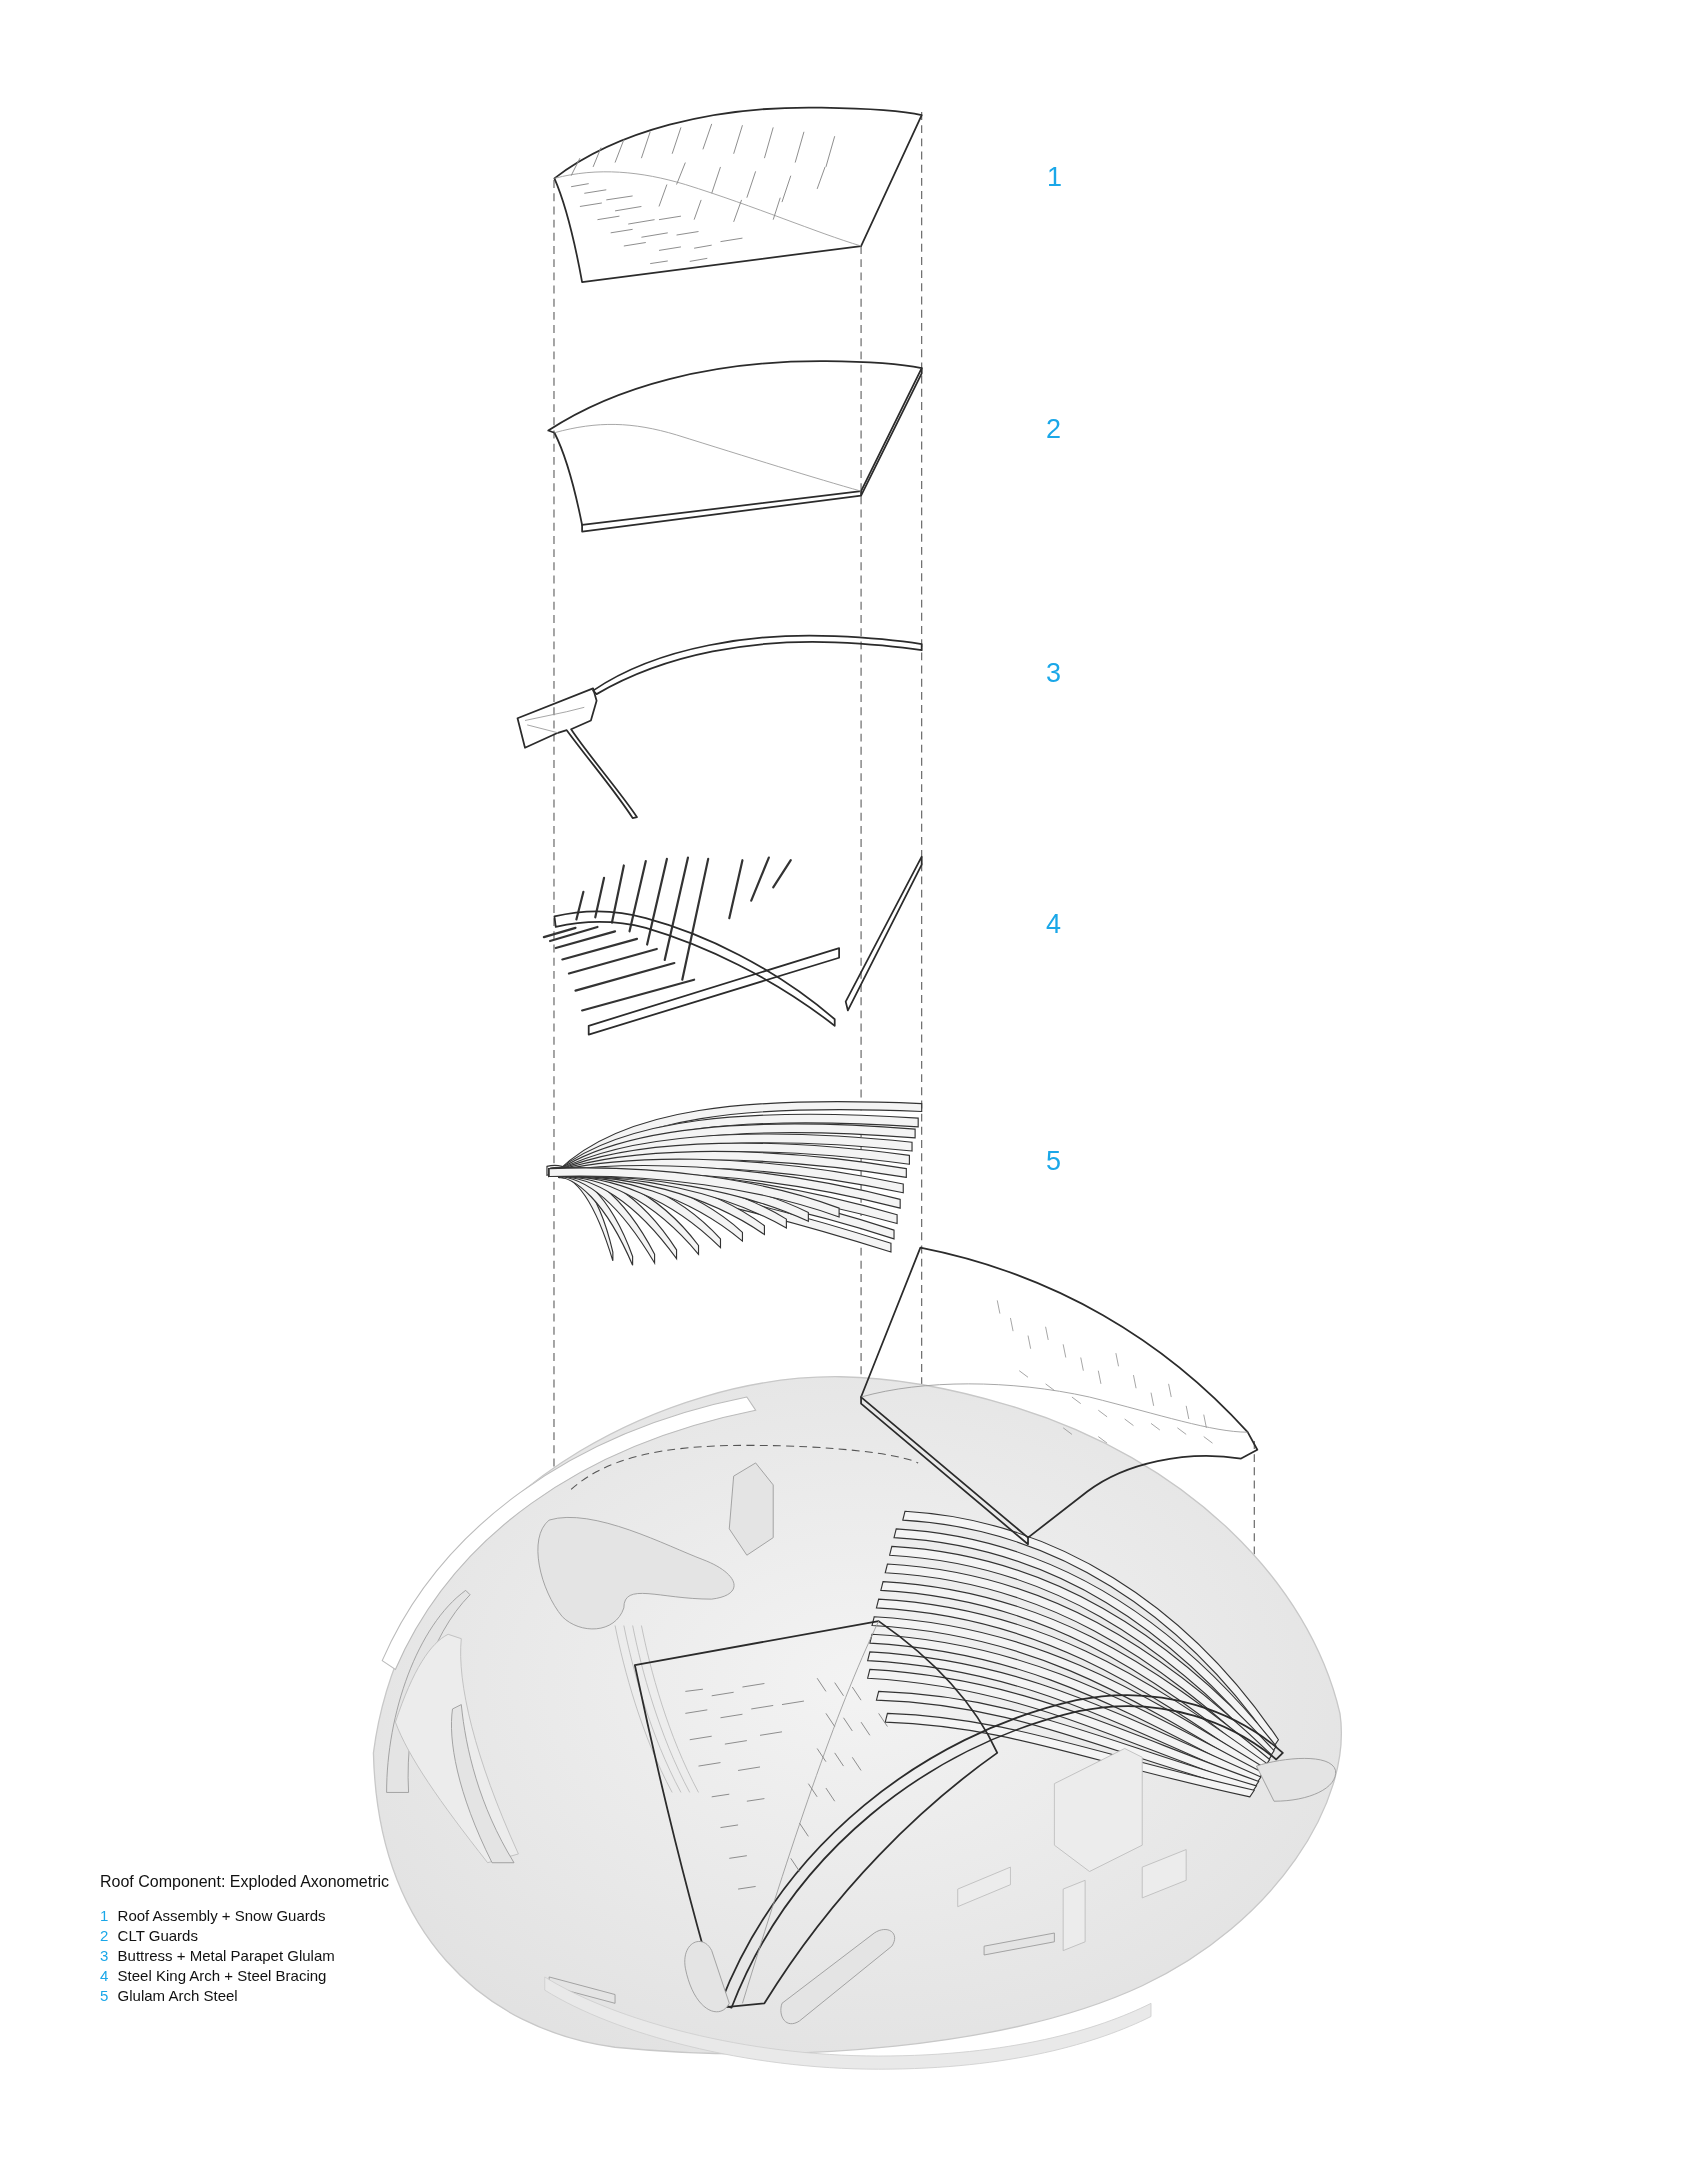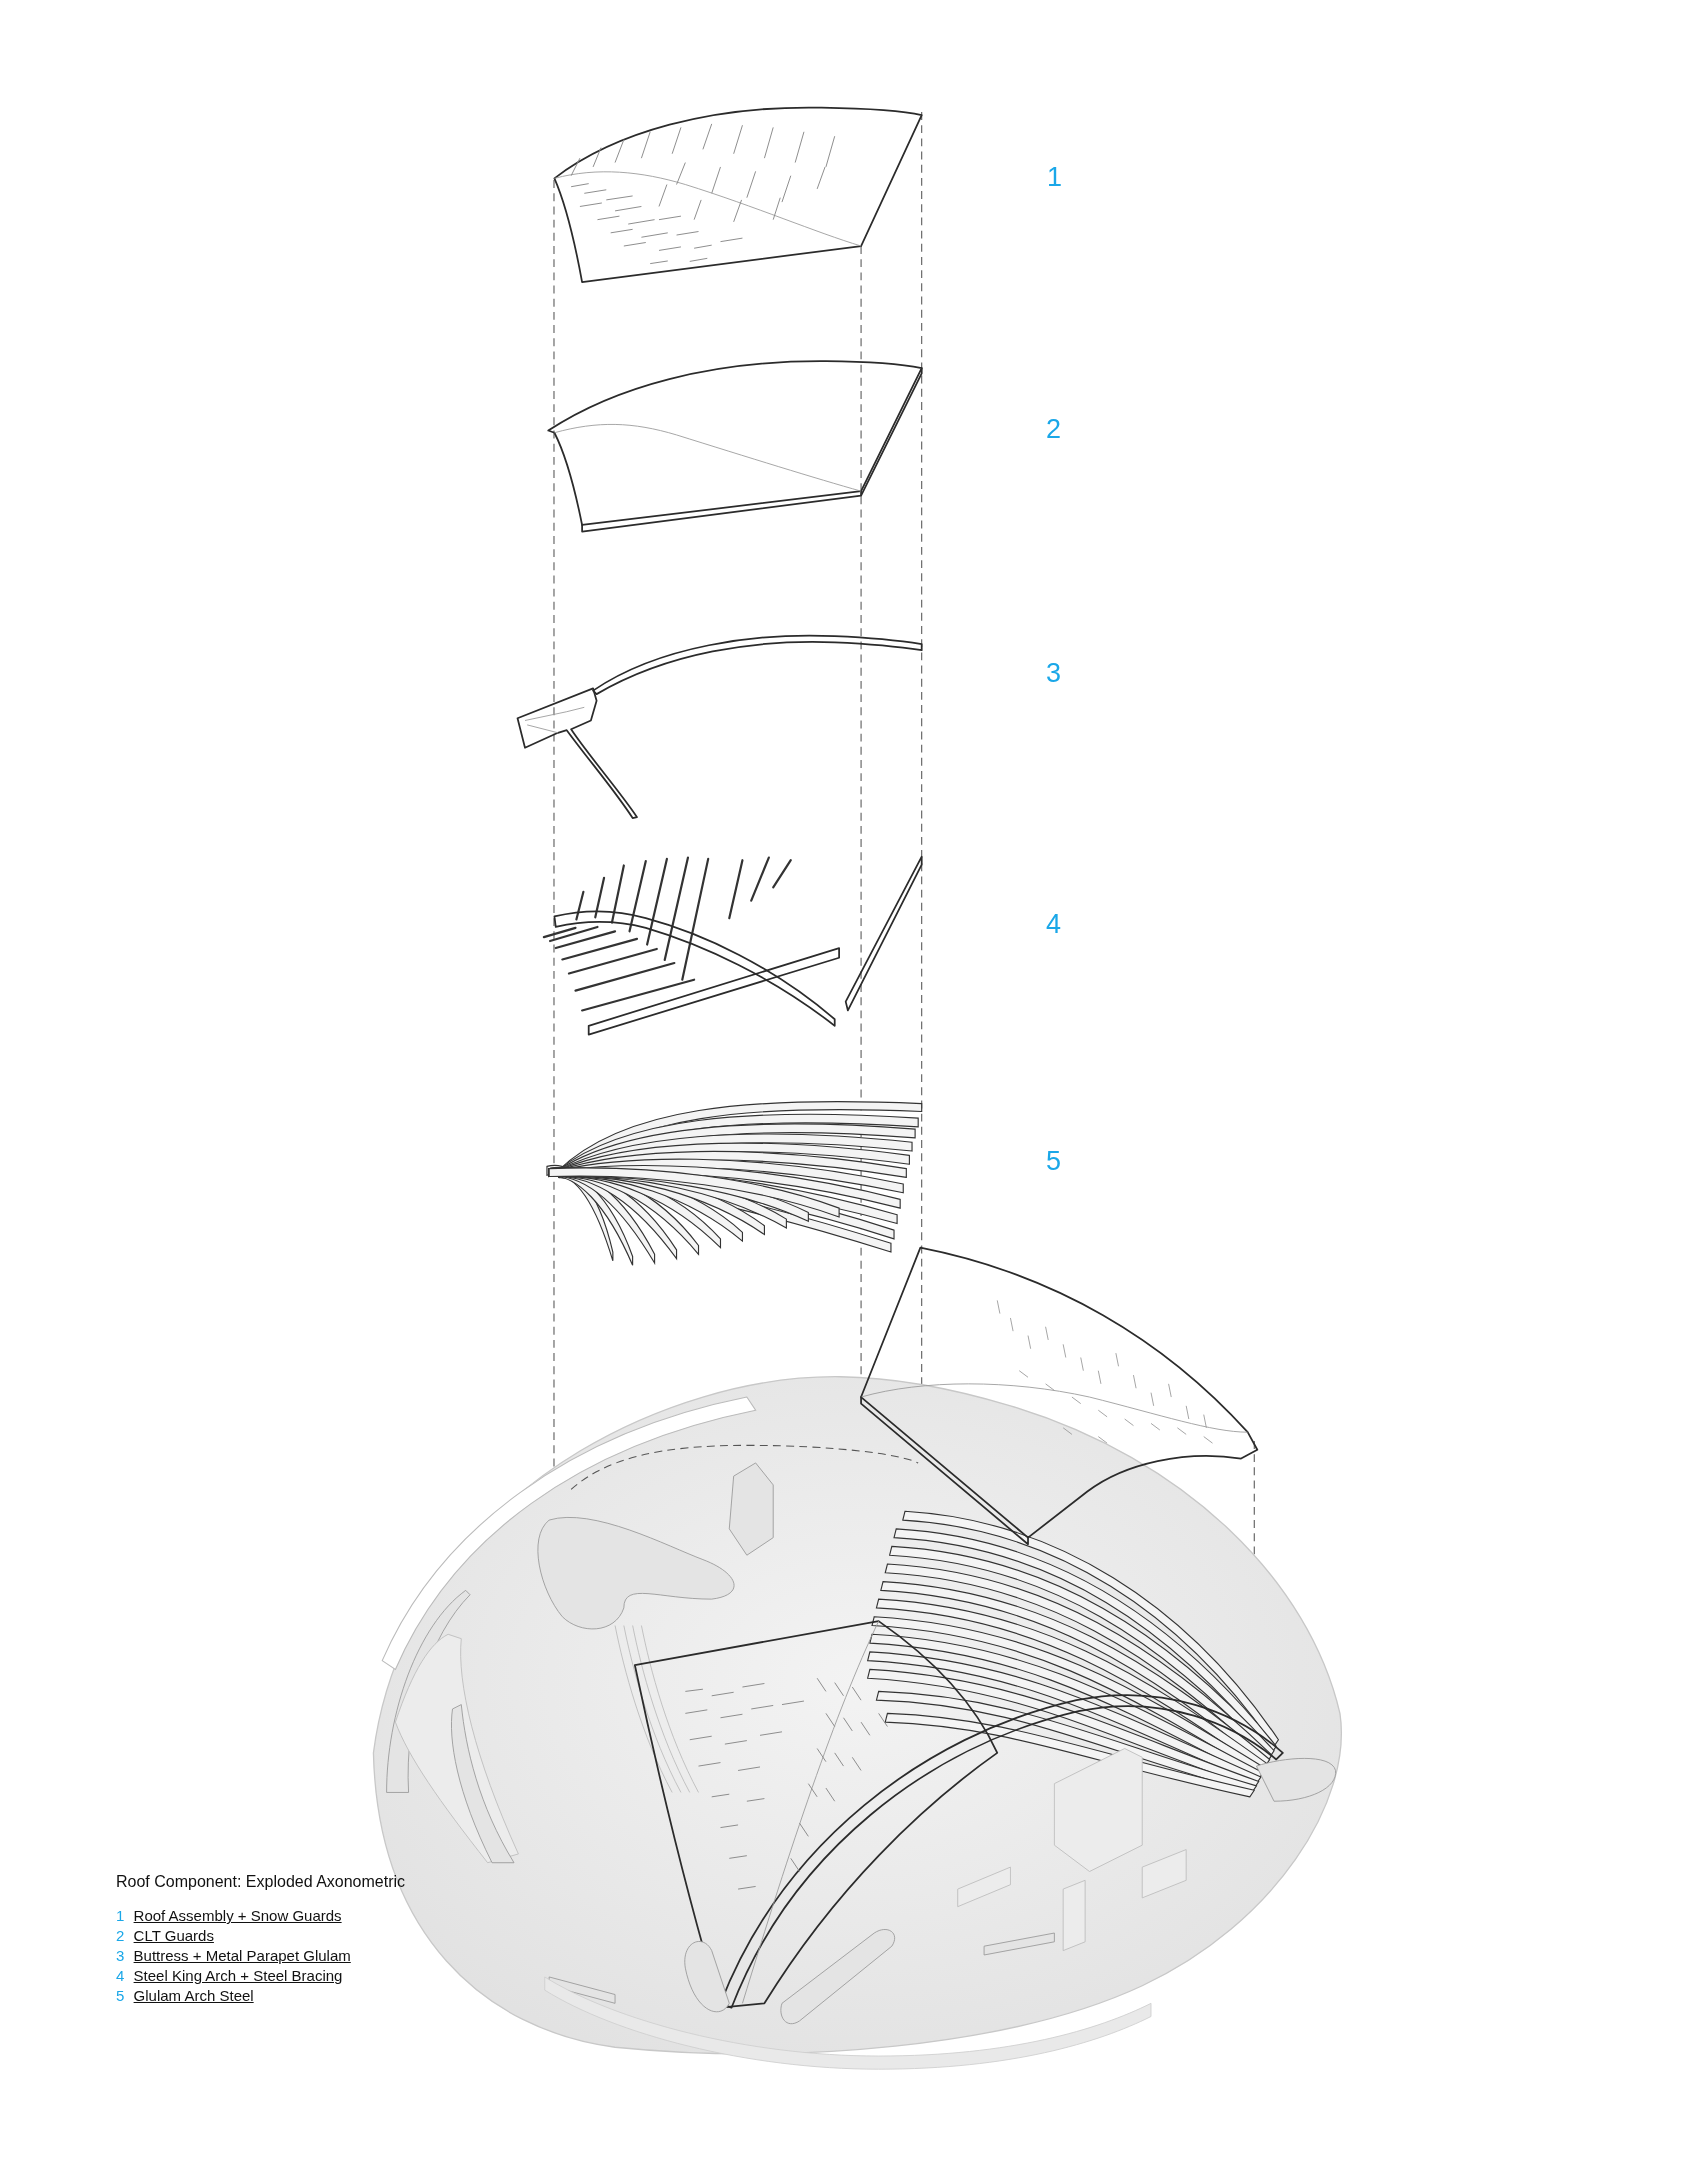--- a/index.html
+++ b/index.html
@@ -1,25 +1,25 @@
 <!DOCTYPE html>
 <html style="font-size:7px"><head>
 <meta charset="utf-8">
 <style>
   html, body { margin: 0; padding: 0; background: #ffffff; }
   body { width: 1687px; height: 2183px; position: relative; overflow: hidden;
          font-family: "Liberation Sans", "DejaVu Sans", sans-serif; }
   #canvas { position: absolute; left: 0; top: 0; width: 1687px; height: 2183px; }
   .step-label { position: absolute; font-size: 27px; font-weight: 400; line-height: 1;
                 font-family: "Liberation Sans", sans-serif; }
-  .legend { position: absolute; left: 116px; top: 1873px; color: #111; }
+  .legend { position: absolute; left: 100px; top: 1873px; color: #111; }
   .legend-title { font-size: 16px; font-weight: 400; letter-spacing: 0px; margin-bottom: 15px;
                   font-family: "Liberation Sans", sans-serif; }
   .legend-item { font-size: 15px; line-height: 20px; white-space: nowrap;
-                 font-family: "Liberation Sans", sans-serif; text-decoration: underline; }
+                 font-family: "Liberation Sans", sans-serif; }
   .legend-num { display: inline-block; width: 17.6px; font-weight: 400; }
   .edge { fill: none; stroke: #2b2b2b; stroke-width: 4; stroke-linejoin: round; stroke-linecap: round; }
   .thin { fill: none; stroke: #9a9a9a; stroke-width: 2; }
   .dash { fill: none; stroke: #555; stroke-width: 2.4; stroke-dasharray: 18 12; }
   .slot { stroke: #8a8a8a; stroke-width: 2.2; fill: none; }
   .rib  { fill: #f4f4f4; stroke: #333; stroke-width: 2.6; }
   .bar  { stroke: #333; stroke-width: 5; stroke-linecap: round; }
   .ghost { fill: #ececec; stroke: #bdbdbd; stroke-width: 2; }
   .ghost2 { fill: #e4e4e4; stroke: #999; stroke-width: 2; }
 </style>

